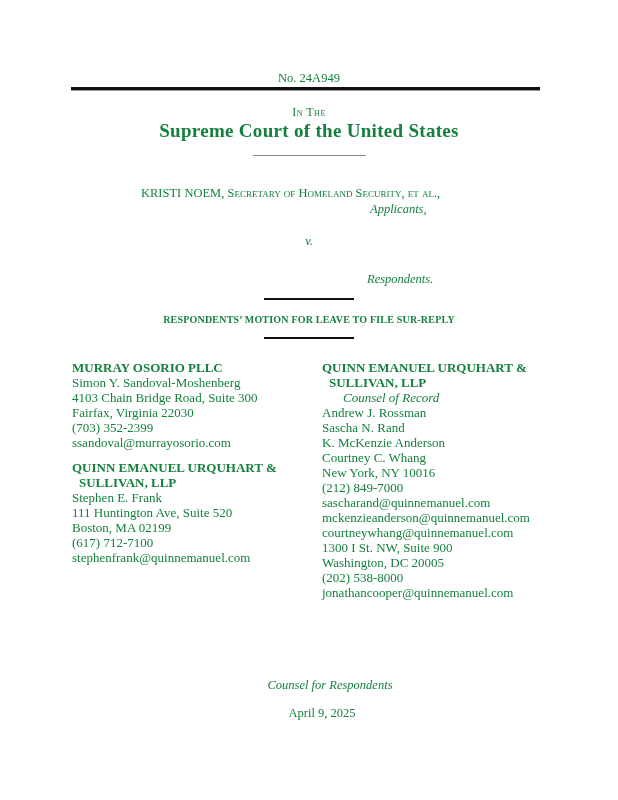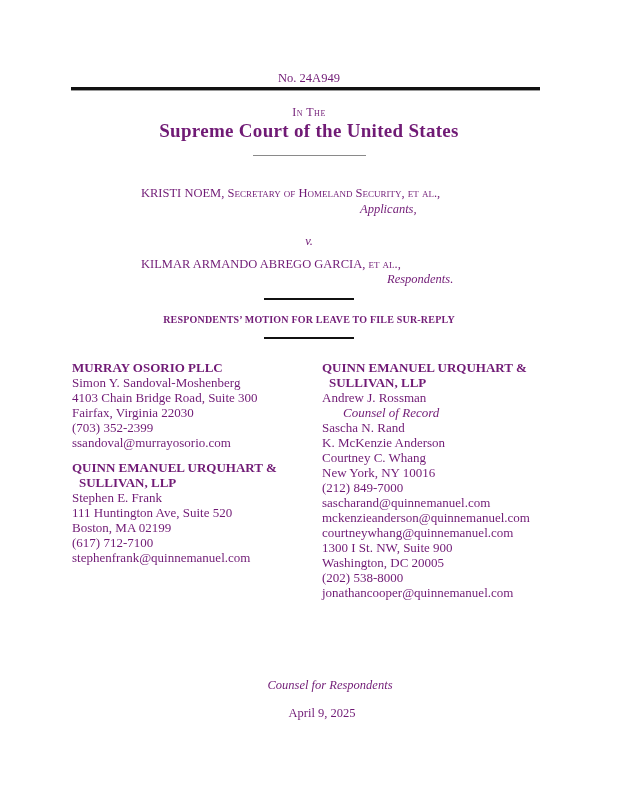--- a/index.html
+++ b/index.html
@@ -1,20 +1,20 @@
 <!DOCTYPE html>
 <html><head>
 <meta charset="utf-8">
 <style>
   html,body{margin:0;padding:0;background:#ffffff;}
   .page{
     position:relative;
     width:618px;height:800px;
     background:#ffffff;
-    color:#701a75;
+    color:#15803d;
     font-family:"Liberation Serif","DejaVu Serif",serif;
     font-size:12.5px;
     overflow:hidden;
   }
   .abs{position:absolute;}
   .center{left:0;right:0;text-align:center;}
   .sc{font-variant:small-caps;}
   .it{font-style:italic;}
   .bold{font-weight:bold;}
 
@@ -24,24 +24,24 @@
     background:#111;
     border-bottom:1px solid #9a9a9a;
   }
   .in-the{top:105px;font-size:12px;letter-spacing:.5px;}
   .court-name{
     top:120px;font-size:19px;font-weight:bold;letter-spacing:.3px;
   }
   .thin-divider{top:155px;left:253px;width:113px;height:0;border-top:1px solid #8a8a8a;}
 
   .party1{top:186px;left:141px;}
-  .designation1{top:202px;left:360px;}
+  .designation1{top:202px;left:370px;}
   .versus{top:234px;}
   .party2{top:257px;left:141px;}
-  .designation2{top:272px;left:387px;}
+  .designation2{top:272px;left:367px;}
 
   .rule-sm{left:264px;width:90px;height:2px;background:#111;}
   .rule-above{top:298px;}
   .rule-below{top:337px;}
   .motion-title{top:314px;font-weight:bold;font-size:10px;letter-spacing:.2px;}
 
   .col{top:360px;line-height:15px;font-size:13px;}
   .col-left{left:72px;width:245px;}
   .col-right{left:322px;width:250px;}
   .cl{white-space:nowrap;}
@@ -67,21 +67,20 @@
   <div class="abs center court-name">Supreme Court of the United States</div>
 
   <div class="abs thin-divider"></div>
 
   <div class="abs party1"><span>KRISTI NOEM,</span><span class="sc"> Secretary of Homeland Security, et al.,</span></div>
 
   <div class="abs it designation1">Applicants,</div>
 
   <div class="abs center it versus">v.</div>
 
-  <div class="abs party2"><span>KILMAR ARMANDO ABREGO GARCIA,</span><span class="sc"> et al.,</span></div>
 
   <div class="abs it designation2">Respondents.</div>
 
   <div class="abs rule-sm rule-above"></div>
 
   <div class="abs center motion-title">RESPONDENTS’ MOTION FOR LEAVE TO FILE SUR-REPLY</div>
 
   <div class="abs rule-sm rule-below"></div>
 
   <div class="abs col col-left">
@@ -96,22 +95,22 @@
       <div class="cl">Stephen E. Frank</div>
       <div class="cl">111 Huntington Ave, Suite 520</div>
       <div class="cl">Boston, MA 02199</div>
       <div class="cl">(617) 712-7100</div>
       <div class="cl">stephenfrank@quinnemanuel.com</div>
     </div>
 
   <div class="abs col col-right">
       <div class="cl bold">QUINN EMANUEL URQUHART &amp;</div>
       <div class="cl bold indent">SULLIVAN, LLP</div>
+      <div class="cl it indent2">Counsel of Record</div>
       <div class="cl">Andrew J. Rossman</div>
-      <div class="cl it indent2">Counsel of Record</div>
       <div class="cl">Sascha N. Rand</div>
       <div class="cl">K. McKenzie Anderson</div>
       <div class="cl">Courtney C. Whang</div>
       <div class="cl">New York, NY 10016</div>
       <div class="cl">(212) 849-7000</div>
       <div class="cl">sascharand@quinnemanuel.com</div>
       <div class="cl">mckenzieanderson@quinnemanuel.com</div>
       <div class="cl">courtneywhang@quinnemanuel.com</div>
       <div class="cl">1300 I St. NW, Suite 900</div>
       <div class="cl">Washington, DC 20005</div>

